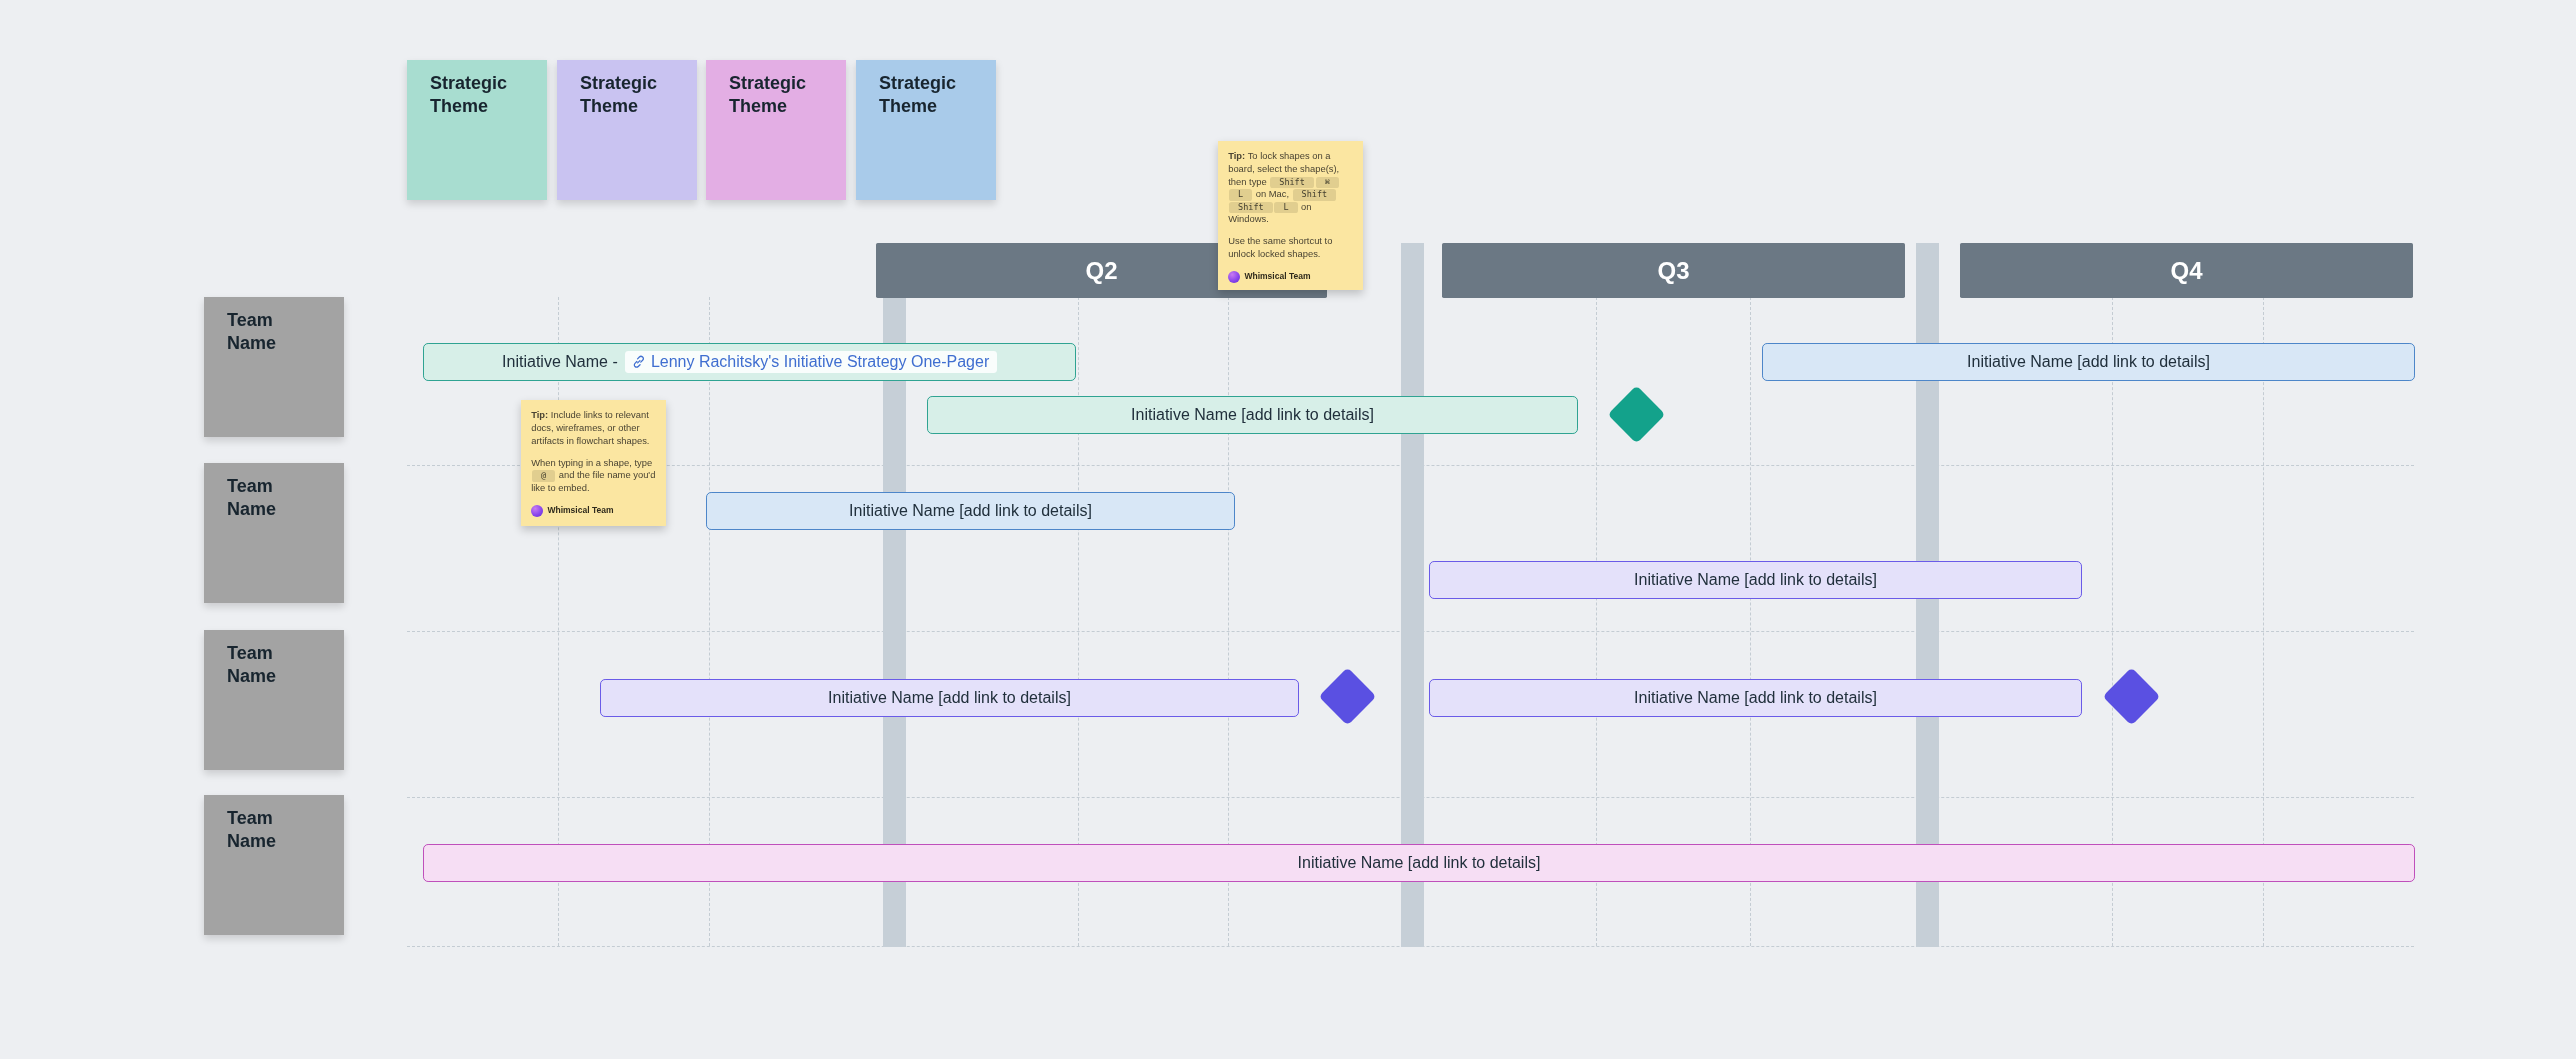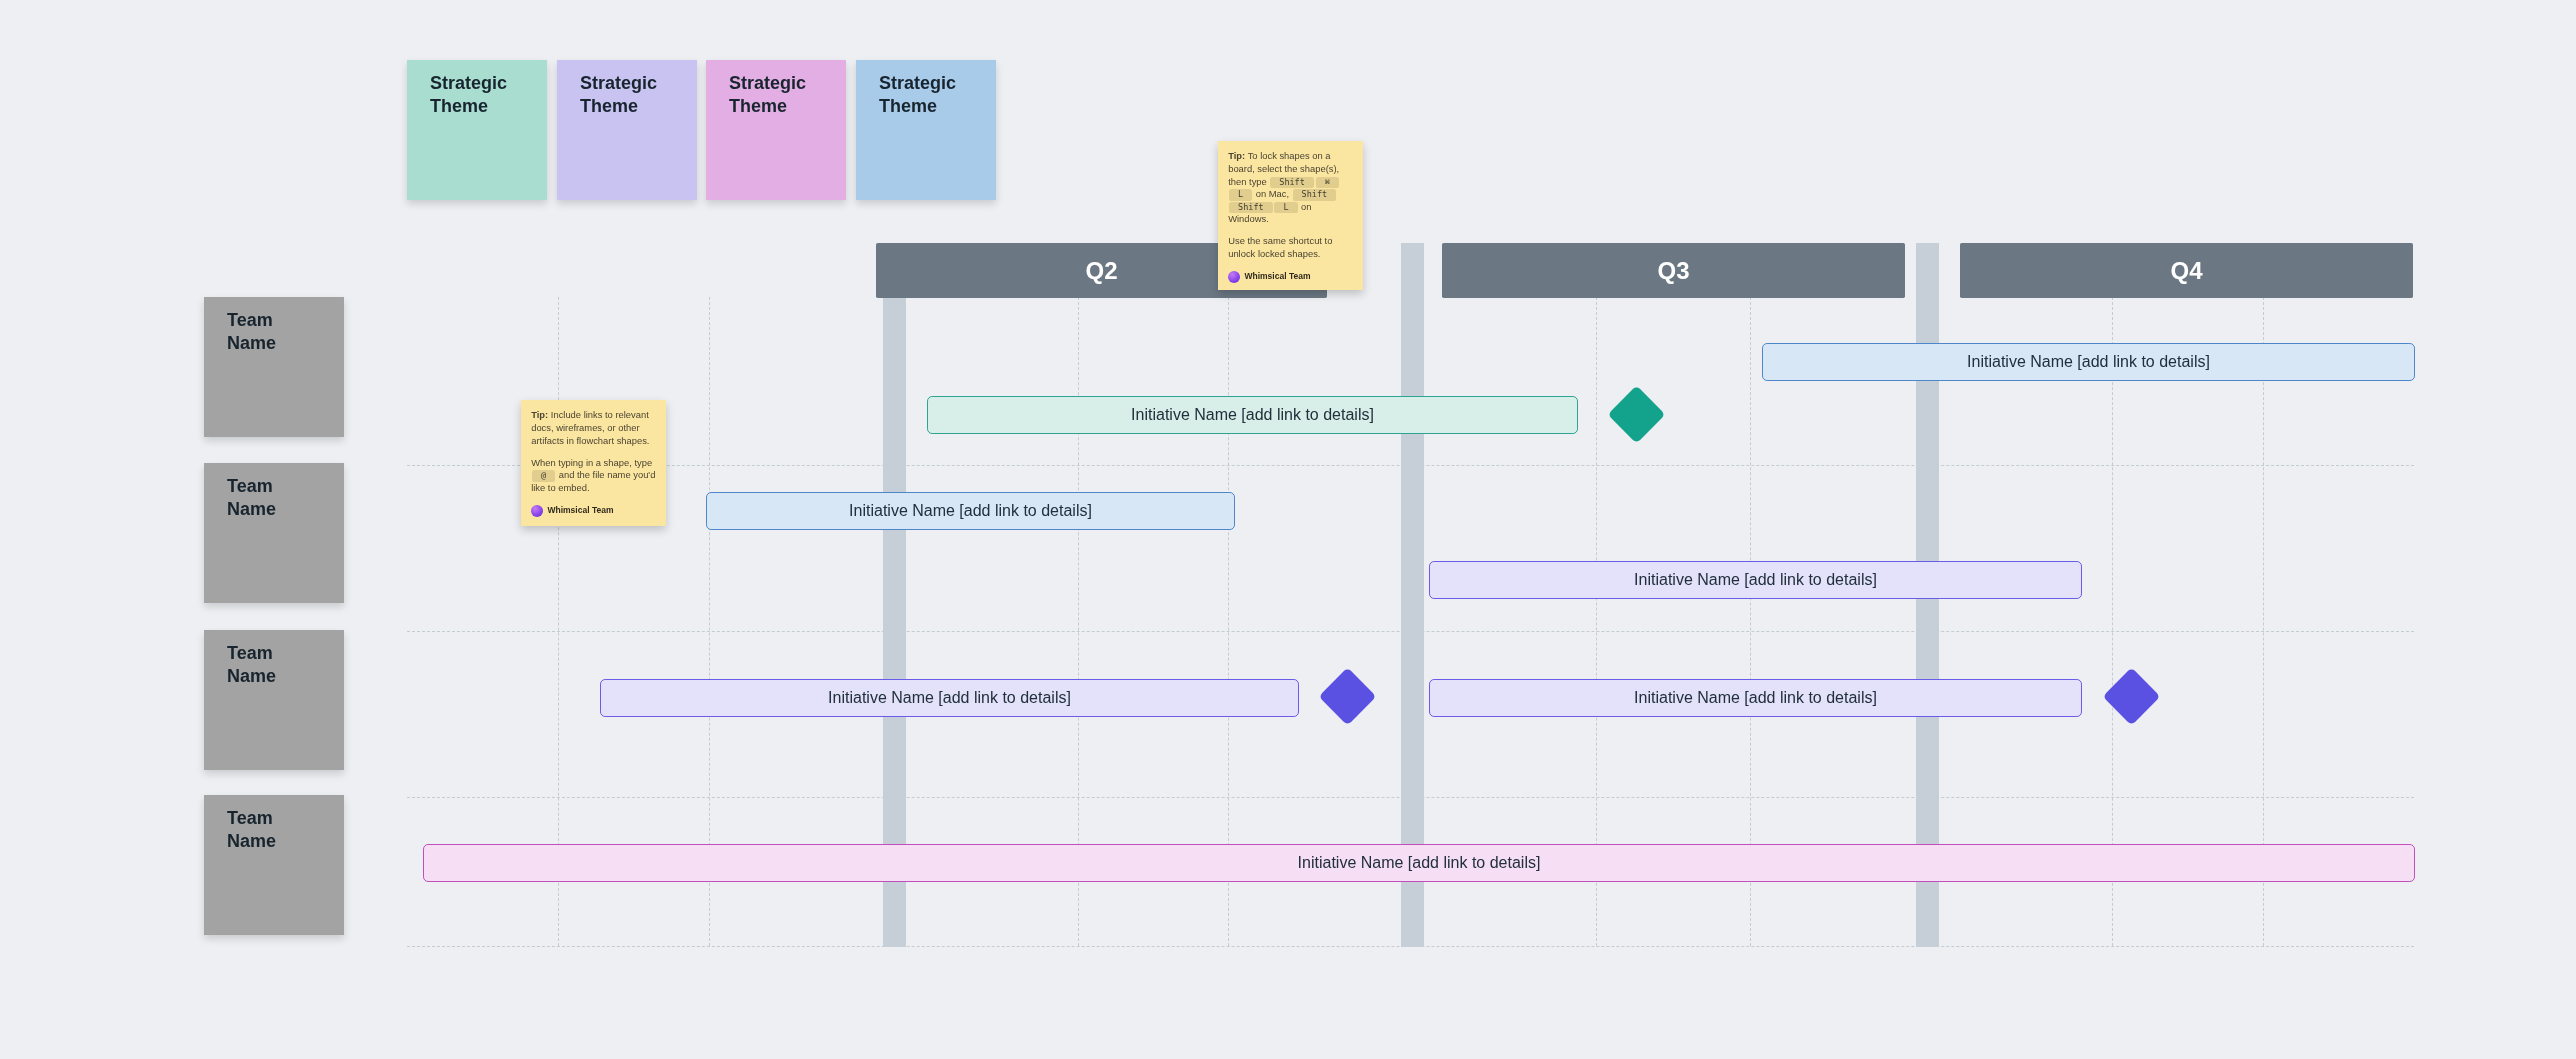--- a/index.html
+++ b/index.html
@@ -105,20 +105,31 @@
   <div class="sticky team" style="left:204px;top:463px;">
     <span>Team Name</span>
   </div>
   <div class="sticky team" style="left:204px;top:630px;">
     <span>Team Name</span>
   </div>
   <div class="sticky team" style="left:204px;top:795px;">
     <span>Team Name</span>
   </div>
 
+  <div class="bar bar-teal" style="left:423px;top:343px;width:653px;">
+    <span>Initiative Name -</span>
+    <span class="link-chip">
+      <span style="display:inline-flex;">
+        <svg width="13.6" height="13.6" viewBox="0 0 24 24">
+            <path d="M10 14 L14 10 M8.5 11.5 l-3.2 3.2 a4 4 0 0 0 5.7 5.7 l3.2-3.2 M15.5 12.5 l3.2-3.2 a4 4 0 0 0 -5.7-5.7 l-3.2 3.2" stroke="#3f6ed0" stroke-width="2.2" fill="none" stroke-linecap="round"></path>
+          </svg>
+      </span>
+      <span>Lenny Rachitsky's Initiative Strategy One-Pager</span>
+    </span>
+  </div>
   <div class="bar bar-blue" style="left:1762px;top:343px;width:653px;">
     <span>Initiative Name [add link to details]</span>
   </div>
   <div class="bar bar-teal" style="left:927px;top:396px;width:651px;">
     <span>Initiative Name [add link to details]</span>
   </div>
   <div class="diamond d-teal" style="left:1616px;top:394px;"></div>
 
   <div class="bar bar-blue" style="left:706px;top:492px;width:529px;">
     <span>Initiative Name [add link to details]</span>

